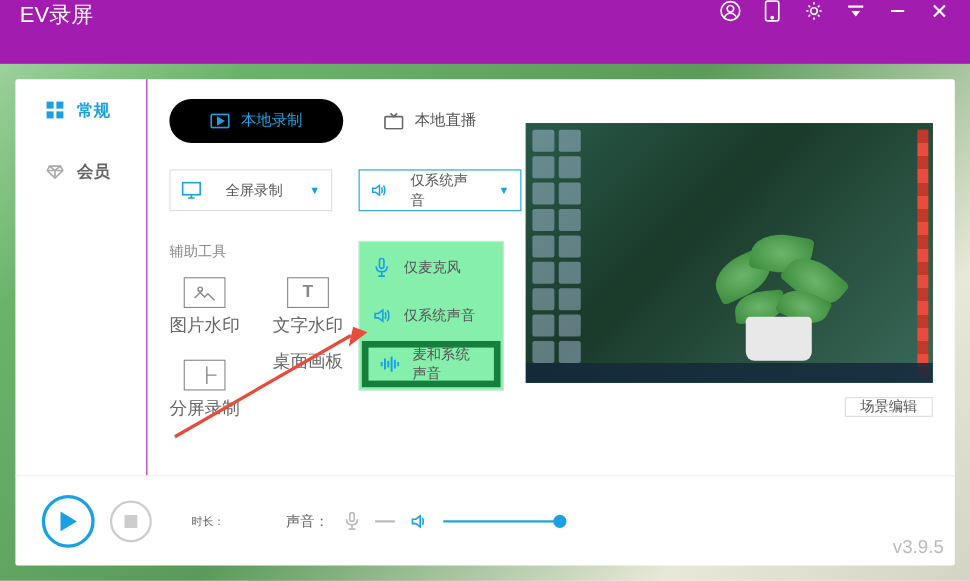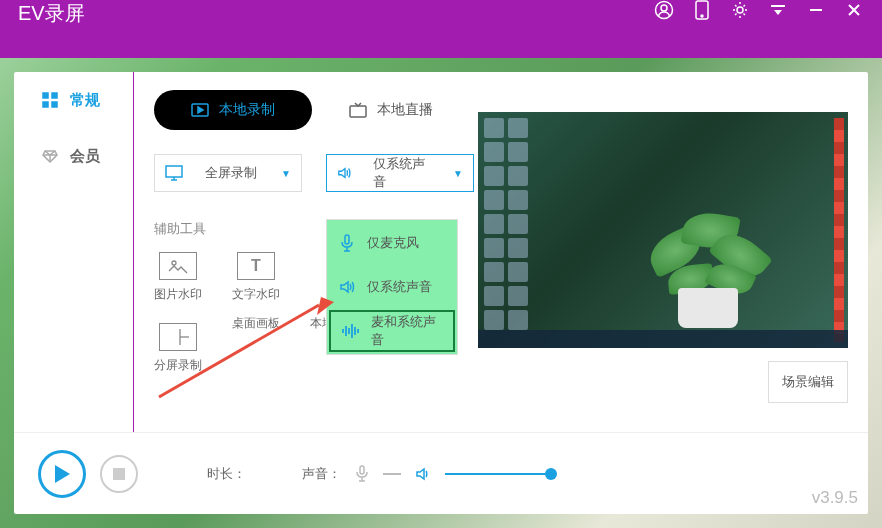--- a/index.html
+++ b/index.html
@@ -20,41 +20,41 @@
   .mode-tab.active { background: #000000; color: #1ba1e2; }
   .mode-tab:not(.active) { color: #555; }
   .section-label { font-size: 13px; color: #888; margin-bottom: 14px; }
   .dropdowns-row { display: flex; gap: 24px; }
   .dropdown-col { position: relative; }
   .dropdown { width: 148px; height: 38px; border: 1px solid #ddd; display: flex; align-items: center; padding: 0 10px; gap: 22px; font-size: 13px; color: #555; cursor: pointer; position: relative; }
   .dropdown .caret { margin-left: auto; color: #1ba1e2; font-size: 10px; }
   .dropdown.active { border-color: #1ba1e2; }
   .dropdown-menu { position: absolute; top: 48px; left: 0; width: 132px; background: #86efac; border: 1px solid #ddd; z-index: 10; margin-top: 17px; }
   .menu-item { height: 42px; display: flex; align-items: center; padding: 0 10px; gap: 12px; font-size: 13px; color: #555; cursor: pointer; margin: 2px; }
-  .menu-item.highlighted { border: 2px solid #15803d; justify-content: space-between; }
+  .menu-item.highlighted { border: 6px solid #15803d; justify-content: space-between; }
   .menu-item svg { flex-shrink: 0; }
   .aux-section { margin-top: 28px; }
   .aux-grid { display: flex; flex-wrap: wrap; gap: 30px; row-gap: 20px; max-width: 320px; }
   .aux-item { display: flex; flex-direction: column; align-items: center; gap: 6px; cursor: pointer; }
   .aux-icon-box { width: 38px; height: 28px; border: 1.5px solid #888; display: flex; align-items: center; justify-content: center; }
-  .aux-label { font-size: 12px; color: #666; }
+  .aux-label { font-size: 16px; color: #666; }
   .preview { position: absolute; right: 20px; top: 40px; width: 370px; height: 236px; background: #1a3a2a; }
   .preview-inner { width:100%; height:100%; position:relative; background: linear-gradient(135deg, #2a5a4a 0%, #1a3a2a 40%, #3a6a5a 100%); overflow:hidden; }
   .desktop-icons { position:absolute; left:6px; top:6px; bottom:6px; width:52px; display:grid; grid-template-columns: repeat(2, 20px); grid-auto-rows: 20px; gap: 4px; }
   .desktop-icons div { background: rgba(200,220,255,0.4); border-radius:2px; }
   .side-strip { position:absolute; right:4px; top:6px; bottom:6px; width:10px; background: repeating-linear-gradient(#c0392b, #c0392b 12px, #e74c3c 12px, #e74c3c 24px); }
   .plant { position:absolute; right:70px; bottom:20px; width:140px; height:130px; }
   .pot { position:absolute; bottom:0; left:40px; width:60px; height:40px; background:#e8e8e8; border-radius: 4px 4px 8px 8px; }
   .leaf { position:absolute; width:55px; height:35px; background: radial-gradient(ellipse, #6bb56b, #3a8a3a); border-radius: 60% 10% 60% 10%; }
   .taskbar-prev { position:absolute; left:0; right:0; bottom:0; height:18px; background: rgba(20,40,60,0.85); }
-  .scene-btn { position: absolute; right: 20px; top: 289px; width: 80px; height: 42px; border: 1px solid #ddd; background: #fff; font-size: 13px; color: #555; display: flex; align-items: center; justify-content: center; cursor: pointer; }
+  .scene-btn { position: absolute; right: 20px; top: 289px; width: 80px; height: 18px; border: 1px solid #ddd; background: #fff; font-size: 13px; color: #555; display: flex; align-items: center; justify-content: center; cursor: pointer; }
   .footer { position: absolute; left: 0; right: 0; bottom: 0; height: 82px; border-top: 1px solid #eee; display: flex; align-items: center; padding: 0 24px; }
   .play-btn { width: 48px; height: 48px; border: 3px solid #1ba1e2; border-radius: 50%; display: flex; align-items: center; justify-content: center; cursor: pointer; }
   .stop-btn { width: 38px; height: 38px; border: 2px solid #ccc; border-radius: 50%; display: flex; align-items: center; justify-content: center; margin-left: 14px; cursor: pointer; }
-  .time-label { margin-left: 69px; font-size: 13px; color: #666; margin-right: 16px; }
+  .time-label { margin-left: 36px; font-size: 10px; color: #666; margin-right: 16px; }
   .time-digits { font-family: "Courier New", monospace; font-size: 38px; color: #1ba1e2; letter-spacing: 2px; font-weight: 300; }
   .sound-section { margin-left: 40px; display: flex; align-items: center; gap: 14px; font-size: 13px; color: #666; }
   .slider-track { width: 110px; height: 2px; background: #1ba1e2; position: relative; }
   .slider-thumb { position: absolute; right: -2px; top: -5px; width: 12px; height: 12px; border-radius: 50%; background: #1ba1e2; }
   .version { position: absolute; right: 10px; bottom: 6px; font-size: 17px; color: #bbb; }
   .red-arrow { position: absolute; left: 135px; top: 215px; pointer-events: none; z-index: 20; }
 </style>
 </head>
 <body>
 

